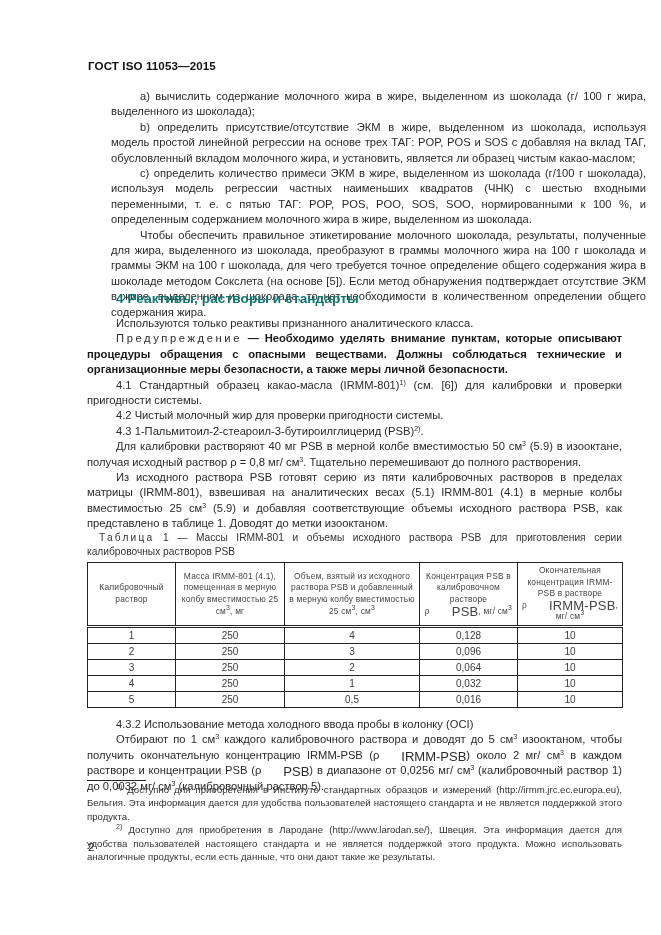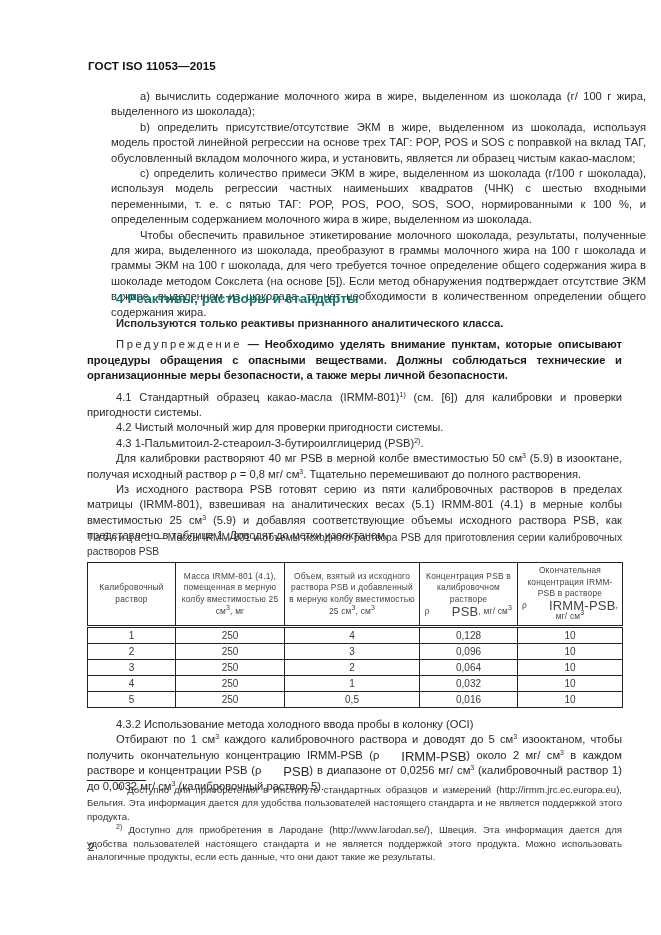--- a/index.html
+++ b/index.html
@@ -27,49 +27,49 @@
 </style>
 </head>
 <body>
 
 <div class="page">
 
   <div class="hdr">ГОСТ ISO 11053—2015</div>
 
   <div class="body" style="top:89px;margin-left:24px;">
     <p>a) вычислить содержание молочного жира в жире, выделенном из шоколада (г/ 100 г жира, выделенного из шоколада);</p>
-    <p>b) определить присутствие/отсутствие ЭКМ в жире, выделенном из шоколада, используя модель простой линейной регрессии на основе трех ТАГ: POP, POS и SOS с поправкой на вклад ТАГ, обусловленный вкладом молочного жира, и установить, является ли образец чистым какао-маслом;</p>
+    <p>b) определить присутствие/отсутствие ЭКМ в жире, выделенном из шоколада, используя модель простой линейной регрессии на основе трех ТАГ: POP, POS и SOS с добавляя на вклад ТАГ, обусловленный вкладом молочного жира, и установить, является ли образец чистым какао-маслом;</p>
     <p>c) определить количество примеси ЭКМ в жире, выделенном из шоколада (г/100 г шоколада), используя модель регрессии частных наименьших квадратов (ЧНК) с шестью входными переменными, т. е. с пятью ТАГ: POP, POS, POO, SOS, SOO, нормированными к 100 %, и определенным содержанием молочного жира в жире, выделенном из шоколада.</p>
     <p>Чтобы обеспечить правильное этикетирование молочного шоколада, результаты, полученные для жира, выделенного из шоколада, преобразуют в граммы молочного жира на 100 г шоколада и граммы ЭКМ на 100 г шоколада, для чего требуется точное определение общего содержания жира в шоколаде методом Сокслета (на основе [5]). Если метод обнаружения подтверждает отсутствие ЭКМ в жире, выделенном из шоколада, то нет необходимости в количественном определении общего содержания жира.</p>
   </div>
 
   <div class="sec">4 Реактивы, растворы и стандарты</div>
 
   <div class="body" style="top:316px;">
-    <p style="margin-bottom:6px;font-weight:bold;">Используются только реактивы признанного аналитического класса.</p>
-    <p style="margin-bottom:6px;">
+    <p style="">Используются только реактивы признанного аналитического класса.</p>
+    <p style="">
       <span class="spaced">Предупреждение</span><b class="warn"> — </b><b class="warn">Необходимо уделять внимание пунктам, которые описывают процедуры обращения с опасными веществами. Должны соблюдаться технические и организационные меры безопасности, а также меры личной безопасности.</b>
     </p>
     <p>
       <span>4.1 Стандартный образец какао-масла (IRMM-801)</span><sup>1)</sup><span> (см. [6]) для калибровки и проверки пригодности системы.</span>
     </p>
     <p>4.2 Чистый молочный жир для проверки пригодности системы.</p>
     <p>
       <span>4.3 1-Пальмитоил-2-стеароил-3-бутироилглицерид (PSB)</span><sup>2)</sup><span>.</span>
     </p>
     <p>
       <span>Для калибровки растворяют 40 мг PSB в мерной колбе вместимостью 50 см</span><sup>3</sup><span> (5.9) в изооктане, получая исходный раствор ρ = 0,8 мг/ см</span><sup>3</sup><span>. Тщательно перемешивают до полного растворения.</span>
     </p>
     <p>
       <span>Из исходного раствора PSB готовят серию из пяти калибровочных растворов в пределах матрицы (IRMM-801), взвешивая на аналитических весах (5.1) IRMM-801 (4.1) в мерные колбы вместимостью 25 см</span><sup>3</sup><span> (5.9) и добавляя соответствующие объемы исходного раствора PSB, как представлено в таблице 1. Доводят до метки изооктаном.</span>
     </p>
   </div>
 
   <div class="cap">
-    <span class="spaced" style="letter-spacing:2.2px;">Таблица</span><span> 1 — Массы IRMM-801 и объемы исходного раствора PSB для приготовления серии калибровочных растворов PSB</span>
+    <span class="spaced" style="letter-spacing:2.2px;margin-left:12px;">Таблица</span><span> 1 — Массы IRMM-801 и объемы исходного раствора PSB для приготовления серии калибровочных растворов PSB</span>
   </div>
 
   <table class="tbl">
     <colgroup>
       <col style="width:88px">
         <col style="width:109px">
         <col style="width:135px">
         <col style="width:98px">
         <col style="width:105px">
     </colgroup>

